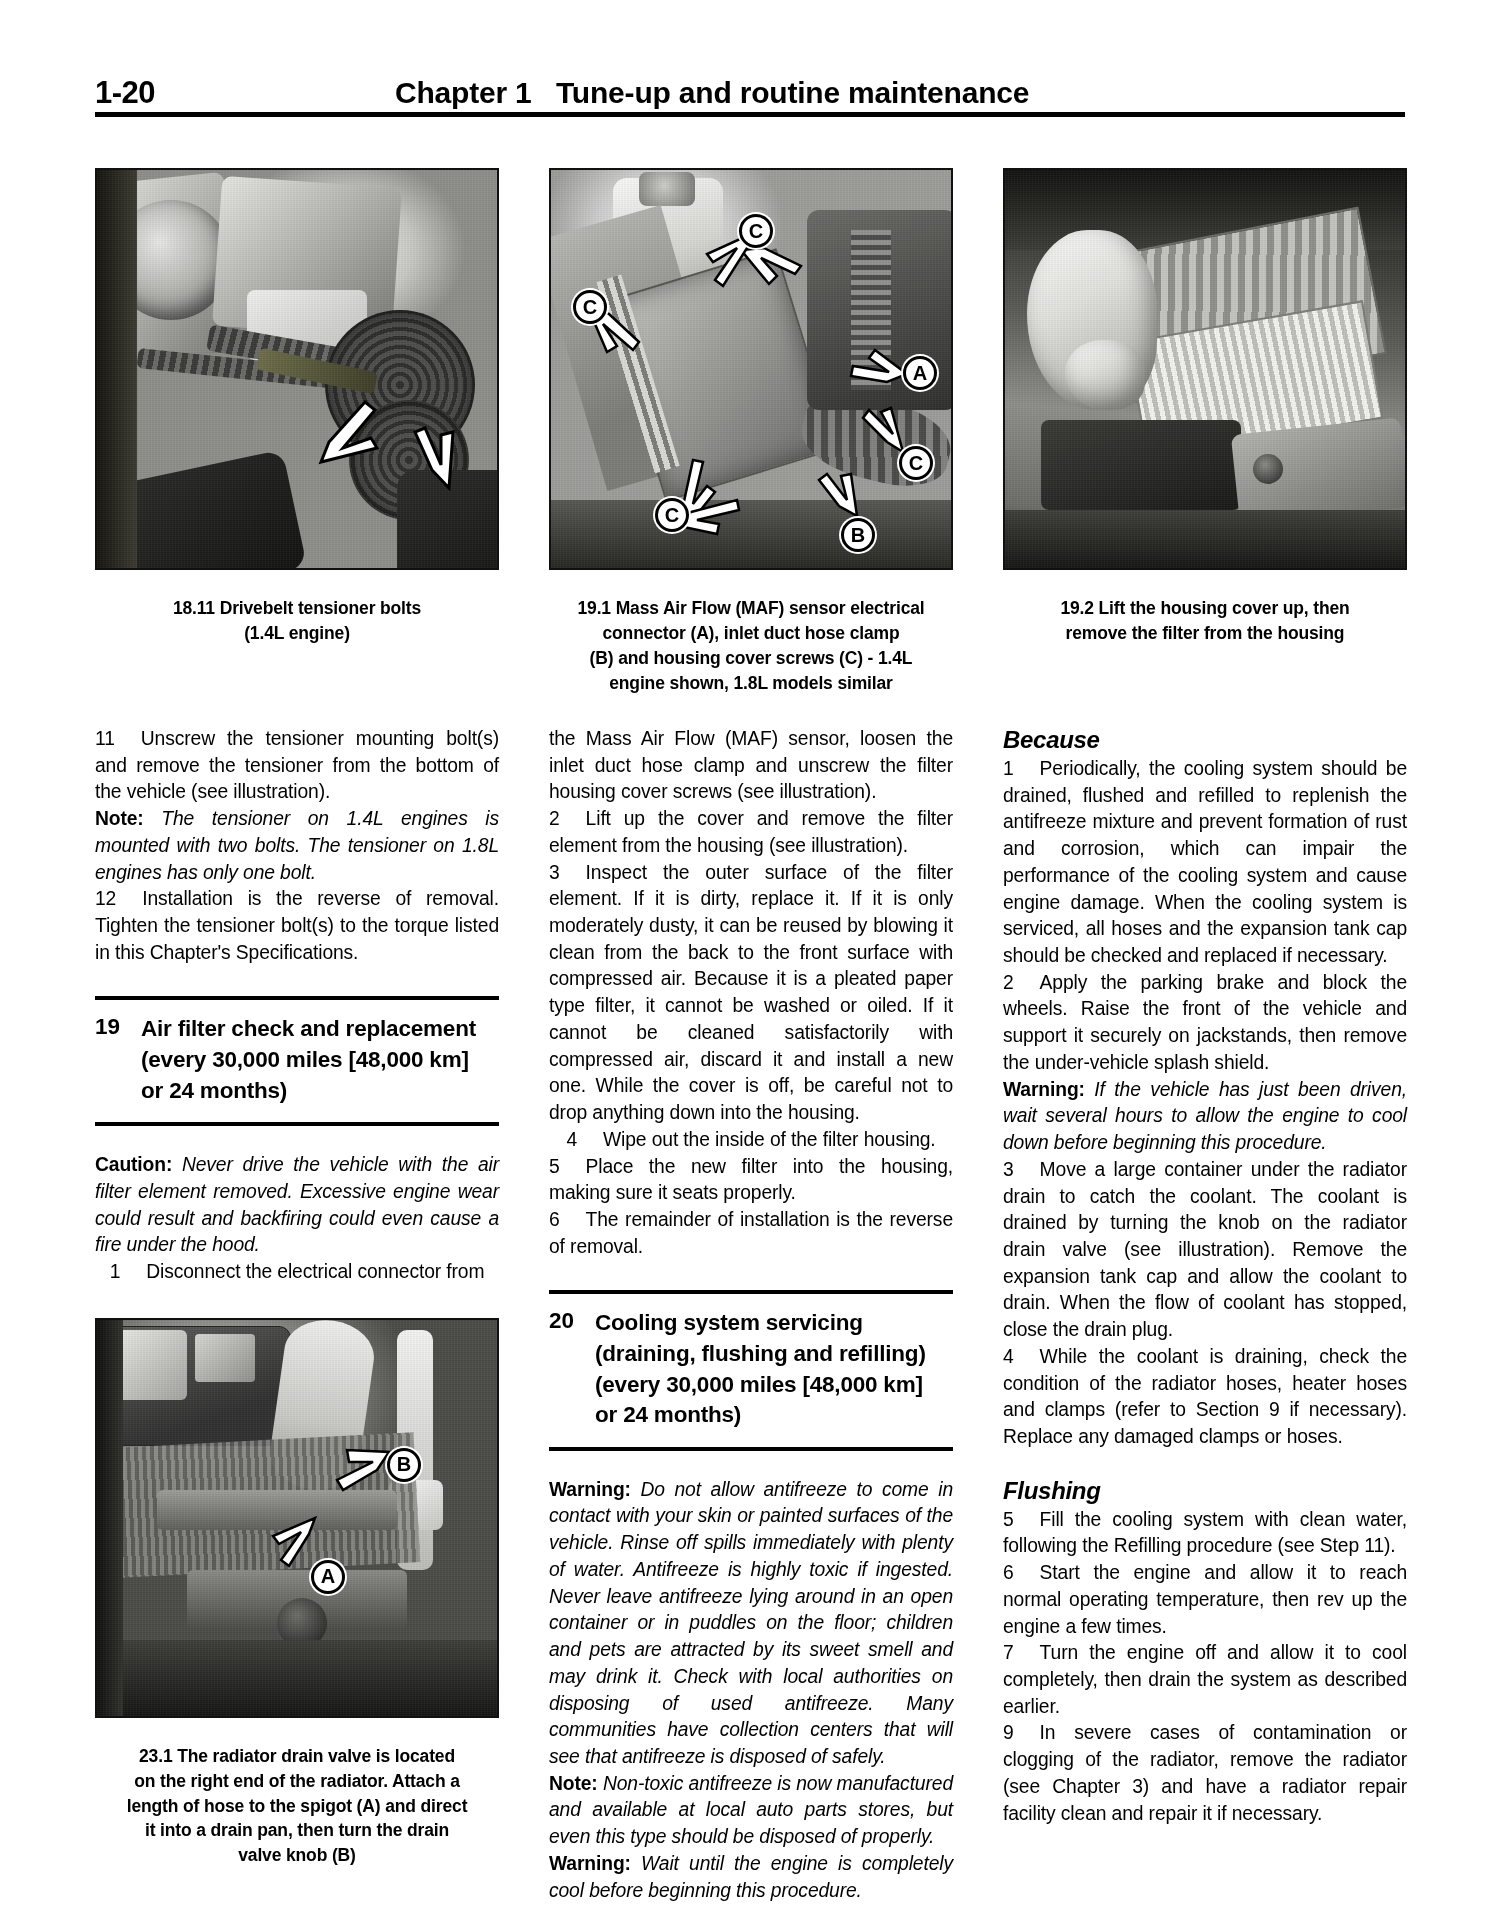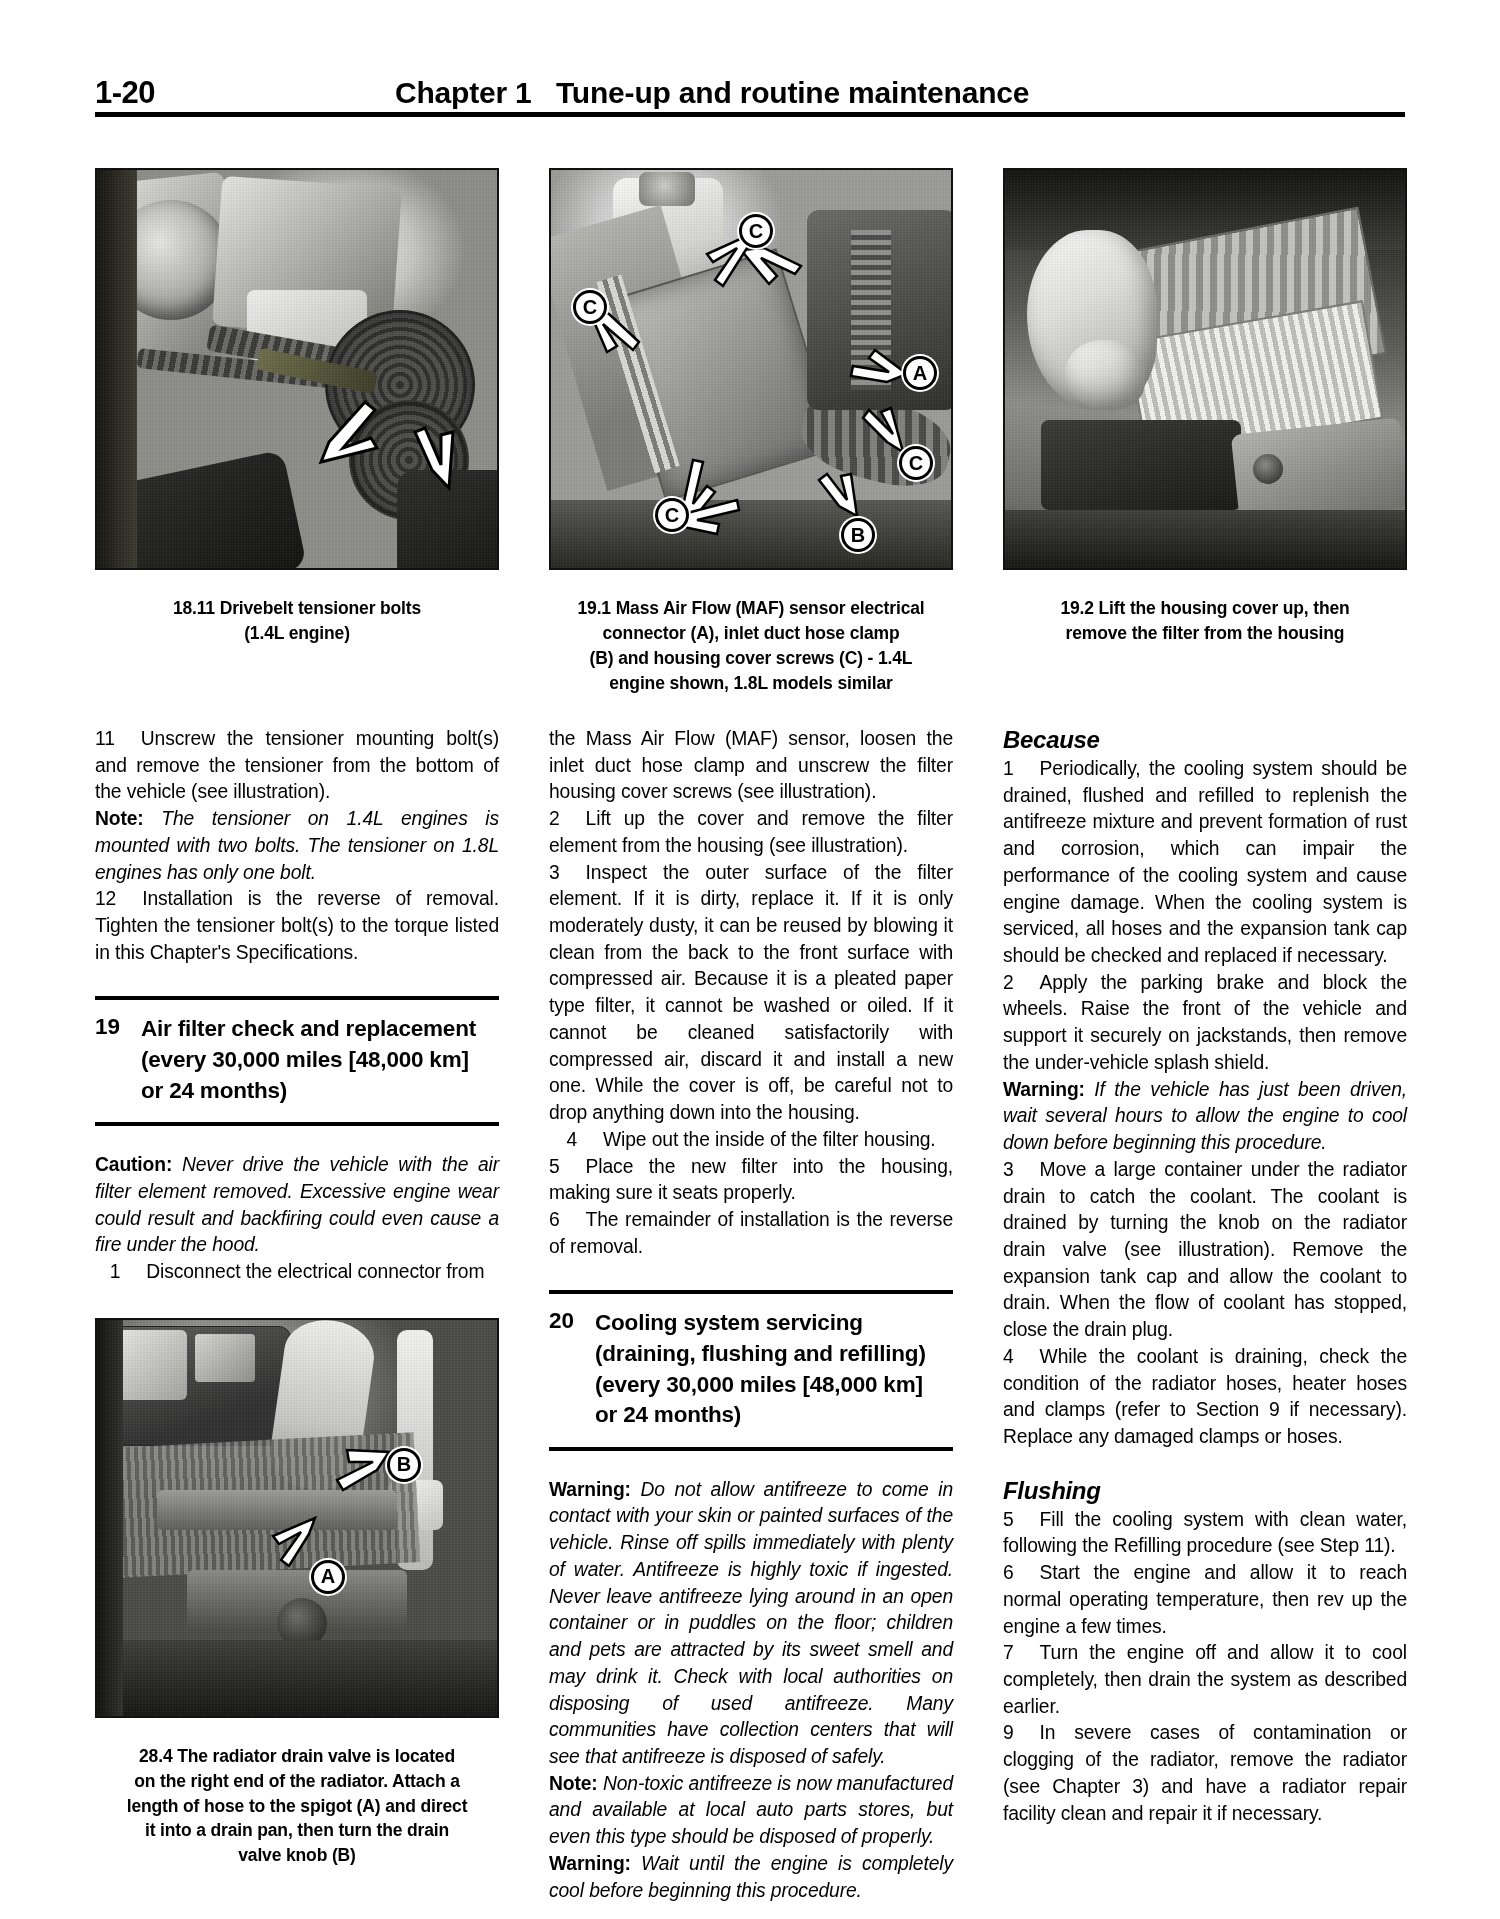--- a/index.html
+++ b/index.html
@@ -426,21 +426,21 @@
         <div class="ph" style="left:0px; top:0px; width:26px; height:400px; background:linear-gradient(90deg,#0f0f0d,#30302c);"></div>
         <svg class="arrow" style="left:0;top:0" width="404" height="400" viewBox="0 0 404 400">
           <polygon points="280,150 246,170 240,160 276,142 252,142 250,130 292,132" fill="#fff" stroke="#000" stroke-width="2.5"></polygon>
           <polygon points="212,214 192,246 184,240 204,212 182,224 176,216 218,198" fill="#fff" stroke="#000" stroke-width="2.5"></polygon>
         </svg>
         <div class="callout" style="left:290px; top:128px;">B</div>
         <div class="callout" style="left:214px; top:240px;">A</div>
         <div class="grainy"></div>
       </div>
       <div class="figcaption">
-        <div>28.4 The radiator drain valve is located</div>
+        <div>23.1 The radiator drain valve is located</div>
         <div>on the right end of the radiator. Attach a</div>
         <div>length of hose to the spigot (A) and direct</div>
         <div>it into a drain pan, then turn the drain</div>
         <div>valve knob (B)</div>
       </div>
     </div>
 
     <div class="col">
       <p>the Mass Air Flow (MAF) sensor, loosen the inlet duct hose clamp and unscrew the filter housing cover screws (see illustration).</p>
       <p><span class="num">2</span><span class="numsp"></span><span>Lift up the cover and remove the filter element from the housing (see illustration).</span></p>

